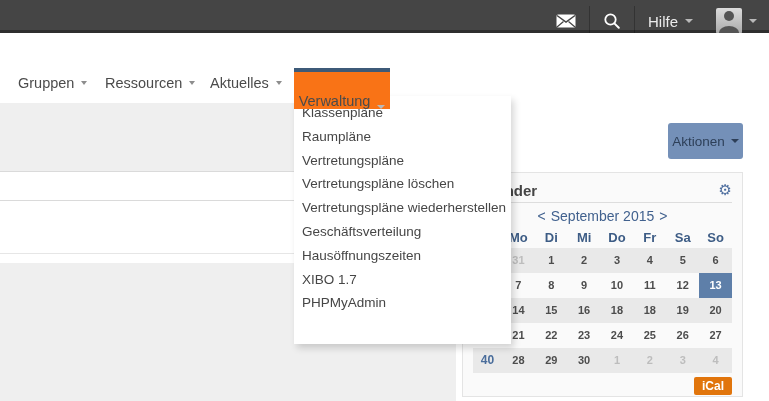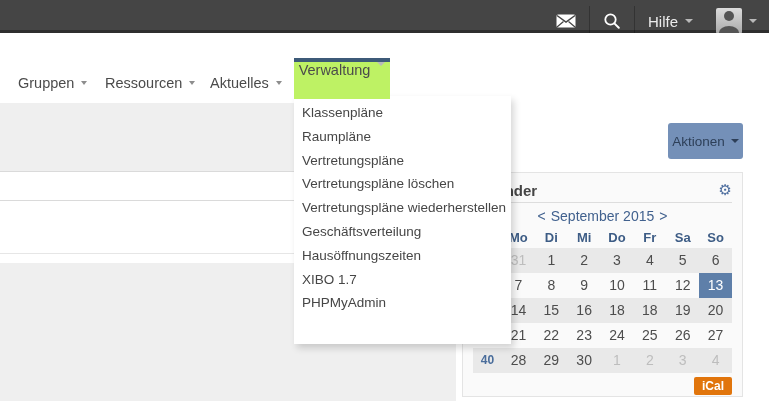--- a/index.html
+++ b/index.html
@@ -14,21 +14,21 @@
   .tb-help{color:#ececec;font-size:15px;display:flex;align-items:center;}
   .caret{display:inline-block;width:0;height:0;border-left:4px solid transparent;border-right:4px solid transparent;border-top:4px solid #b9b9b9;margin-left:7px;}
   .avatar{width:26px;height:26px;border-radius:2px;background:linear-gradient(#dcdcdc,#a9a9a9);position:relative;overflow:hidden;margin-left:4px;}
   .avatar .head{position:absolute;top:3px;left:8px;width:10px;height:10px;border-radius:50%;background:#545454;}
   .avatar .torso{position:absolute;bottom:-5px;left:3px;width:20px;height:13px;border-radius:50% 50% 0 0;background:#545454;}
 
   
   .navbar{position:absolute;left:0;top:33px;width:769px;height:70px;background:#fff;}
   .nav-item{position:absolute;top:29px;height:41px;display:flex;align-items:center;font-size:14.5px;color:#4b4b4b;cursor:pointer;}
   .nav-item .caret{border-top-color:#8d8d8d;border-left-width:3.5px;border-right-width:3.5px;}
-  .nav-tab-active{position:absolute;left:294px;top:25px;width:96px;height:41px;background:#bef264;border-top:4px solid #3d5a78;box-sizing:border-box;display:flex;align-items:flex-start;justify-content:center;font-size:14.5px;color:#4b4b4b;z-index:60;cursor:pointer;}
+  .nav-tab-active{position:absolute;left:294px;top:35px;width:96px;height:41px;background:#f97316;border-top:4px solid #3d5a78;box-sizing:border-box;display:flex;align-items:flex-end;justify-content:center;font-size:14.5px;color:#4b4b4b;z-index:60;cursor:pointer;}
 
   
   .band1{position:absolute;left:0;top:103px;width:456px;height:68px;background:#efefef;}
   .hline{position:absolute;left:0;width:456px;height:1px;background:#dadada;}
   .band2{position:absolute;left:0;top:263px;width:456px;height:138px;background:#efefef;}
 
   
   .dropdown{position:absolute;left:294px;top:96px;width:217px;height:243px;background:#fff;z-index:55;box-shadow:3px 4px 7px rgba(0,0,0,.16);padding-top:5px;box-sizing:content-box;}
   .dd-item{line-height:23.8px;height:23.8px;padding-left:8px;font-size:13.5px;color:#464646;white-space:nowrap;cursor:pointer;}
 
@@ -38,21 +38,21 @@
 
   
   .panel{position:absolute;left:462px;top:172px;width:281px;height:225px;background:#fafafa;border:1px solid #e4e4e4;box-sizing:border-box;padding:8px 10px 0 10px;}
   .panel-head{height:18px;display:flex;align-items:center;justify-content:space-between;}
   .panel-title{font-size:15px;font-weight:bold;color:#454545;}
   .gear{font-family:"DejaVu Sans",sans-serif;font-size:15px;color:#4f6f9f;cursor:pointer;line-height:15px;}
   .panel-divider{height:1px;background:#ddd;margin-top:3px;}
   .month-nav{height:20px;margin-top:3px;display:flex;align-items:center;justify-content:center;font-size:14px;color:#41618e;}
   .month-nav .mn-arrow{cursor:pointer;padding:0 5px;}
   .c-grid{display:grid;grid-template-columns:29px repeat(7,1fr);margin-top:2px;}
-  .c-cell{height:25px;line-height:25px;text-align:center;font-size:14px;color:#4d4d4d;}
+  .c-cell{height:25px;line-height:25px;text-align:center;font-size:11px;color:#4d4d4d;font-weight:bold;}
   .c-dayhead{height:20px;line-height:20px;font-weight:bold;color:#3d5c85;font-size:13px;}
   .c-wk{color:#4a6d9b;font-weight:bold;font-size:12px;}
   .shaded{background:#e9e9e9;}
   .muted{color:#bdbdbd;}
   .selected{background:#5e7fa9;color:#fff;}
   .panel-foot{height:26px;display:flex;align-items:center;justify-content:flex-end;}
   .ical{background:#e1750c;color:#fff;font-size:12px;font-weight:bold;padding:2px 8px;border-radius:2px;cursor:pointer;}
 </style>
 </head>
 <body>

